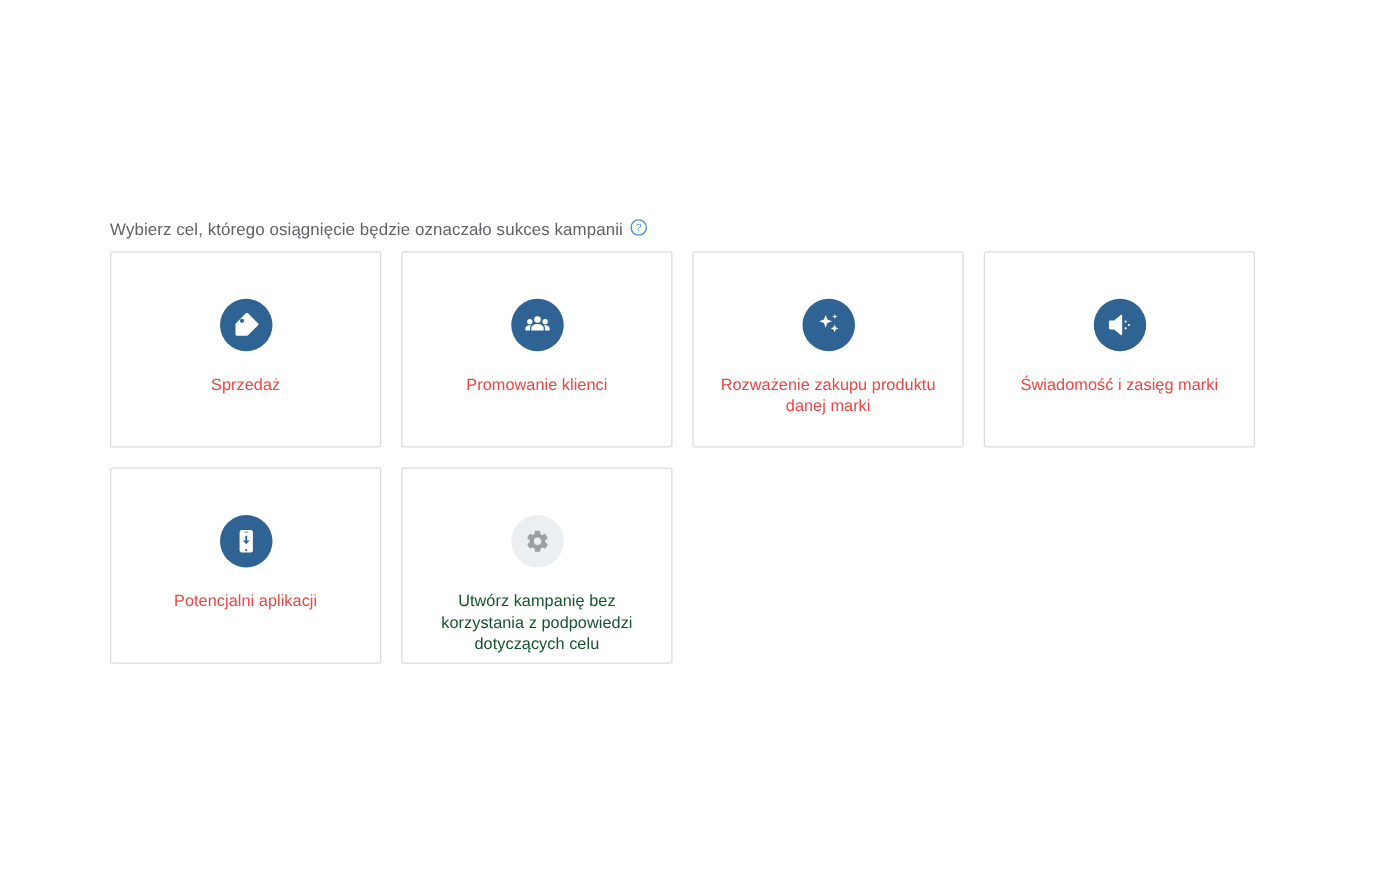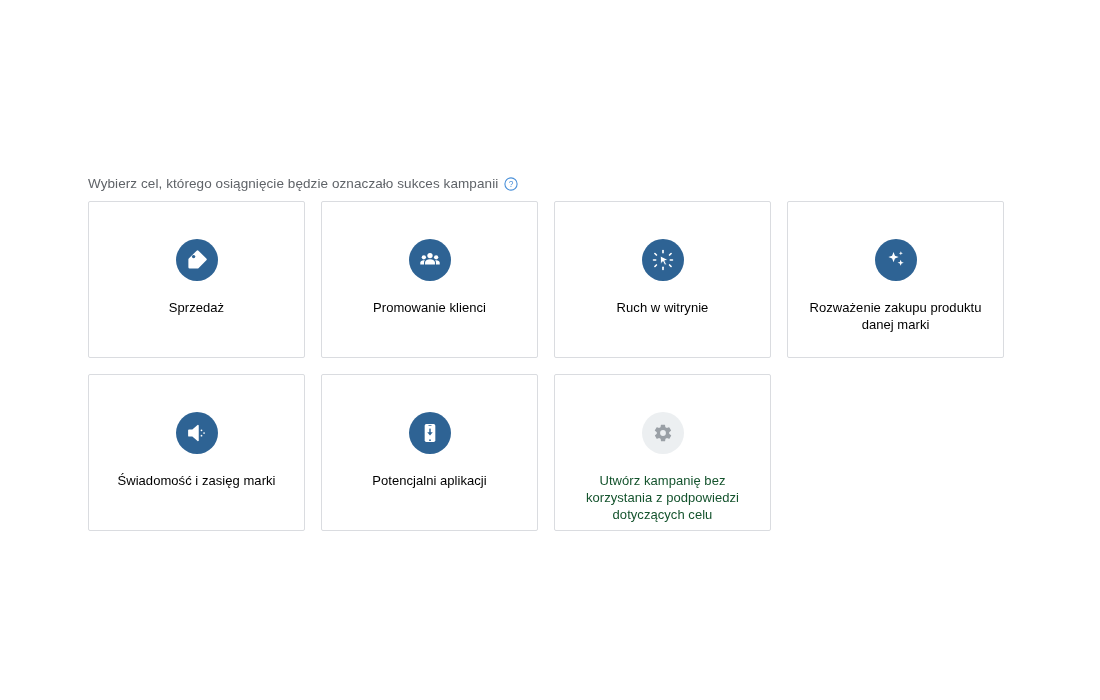--- a/index.html
+++ b/index.html
@@ -20,21 +20,21 @@
     background: #ffffff;
     overflow: hidden;
   }
 
   
   .goal-header {
     position: absolute;
     left: 88px;
     top: 175px;
     display: flex;
-    align-items: center;
+    align-items: flex-start;
     gap: 6px;
     white-space: nowrap;
   }
 
   .goal-header-text {
     font-size: 13.5px;
     line-height: 17px;
     color: #5f6368;
     letter-spacing: 0.08px;
   }
@@ -92,21 +92,21 @@
   .goal-icon.muted {
     background: #eceff1;
   }
 
   .goal-label {
     margin-top: 18px;
     width: 190px;
     text-align: center;
     font-size: 13px;
     line-height: 17px;
-    color: #000000;
+    color: #ef4444;
     letter-spacing: 0.05px;
   }
 
   .goal-card.muted-card .goal-label {
     color: #14532d;
   }
 </style>
 </head>
 <body>
 
@@ -141,38 +141,20 @@
           <circle cx="5.3" cy="9.1" r="2.35" fill="#ffffff"></circle>
           <circle cx="18.7" cy="9.1" r="2.35" fill="#ffffff"></circle>
           <path d="M12 11.1c-3.2 0-5.4 1.75-5.4 3.6v2.2h10.8v-2.2c0-1.85-2.2-3.6-5.4-3.6z" fill="#ffffff"></path>
           <path d="M5.3 12.2c-2.3 0-3.9 1.25-3.9 2.6v2.1h4.1v-2.4c0-.85.35-1.65.95-2.25a5.6 5.6 0 0 0-1.15-.05z" fill="#ffffff"></path>
           <path d="M18.7 12.2c2.3 0 3.9 1.25 3.9 2.6v2.1h-4.1v-2.4c0-.85-.35-1.65-.95-2.25a5.6 5.6 0 0 1 1.15-.05z" fill="#ffffff"></path>
         </svg>
       </span>
       <span class="goal-label">Promowanie klienci</span>
     </div>
 
-    <div class="goal-card">
-      <span class="goal-icon">
-        <svg width="22" height="22" viewBox="0 0 24 24" aria-hidden="true">
-          <g fill="#ffffff">
-            <rect x="11.1" y="0.8" width="1.8" height="4.1" rx="0.9"></rect>
-            <rect x="11.1" y="19.1" width="1.8" height="4.1" rx="0.9"></rect>
-            <rect x="0.8" y="11.1" width="4.1" height="1.8" rx="0.9"></rect>
-            <rect x="19.1" y="11.1" width="4.1" height="1.8" rx="0.9"></rect>
-            <rect x="3.1" y="3.7" width="1.8" height="4.1" rx="0.9" transform="rotate(-45 4 5.75)"></rect>
-            <rect x="19.1" y="16.2" width="1.8" height="4.1" rx="0.9" transform="rotate(-45 20 18.25)"></rect>
-            <rect x="3.1" y="16.2" width="1.8" height="4.1" rx="0.9" transform="rotate(45 4 18.25)"></rect>
-            <rect x="19.1" y="3.7" width="1.8" height="4.1" rx="0.9" transform="rotate(45 20 5.75)"></rect>
-          </g>
-          <path d="M9.1 7.6l8.3 4.1-3.5 1.1 1.9 3.9-1.9.95-1.95-3.95-2.5 2.6z" fill="#ffffff" stroke="#2e6394" stroke-width="0.9" stroke-linejoin="round"></path>
-        </svg>
-      </span>
-      <span class="goal-label">Ruch w witrynie</span>
-    </div>
 
     <div class="goal-card">
       <span class="goal-icon">
         <svg width="22" height="22" viewBox="0 0 24 24" aria-hidden="true">
           <path d="M9.3 3.2l1.55 4.05 4.05 1.55-4.05 1.55L9.3 14.4l-1.55-4.05L3.7 8.8l4.05-1.55z" fill="#ffffff"></path>
           <path d="M17.1 11.6l.95 2.45 2.45.95-2.45.95-.95 2.45-.95-2.45-2.45-.95 2.45-.95z" fill="#ffffff"></path>
           <path d="M17.3 2.4l.62 1.6 1.6.62-1.6.62-.62 1.6-.62-1.6-1.6-.62 1.6-.62z" fill="#ffffff"></path>
         </svg>
       </span>
       <span class="goal-label">Rozważenie zakupu produktu danej marki</span>

